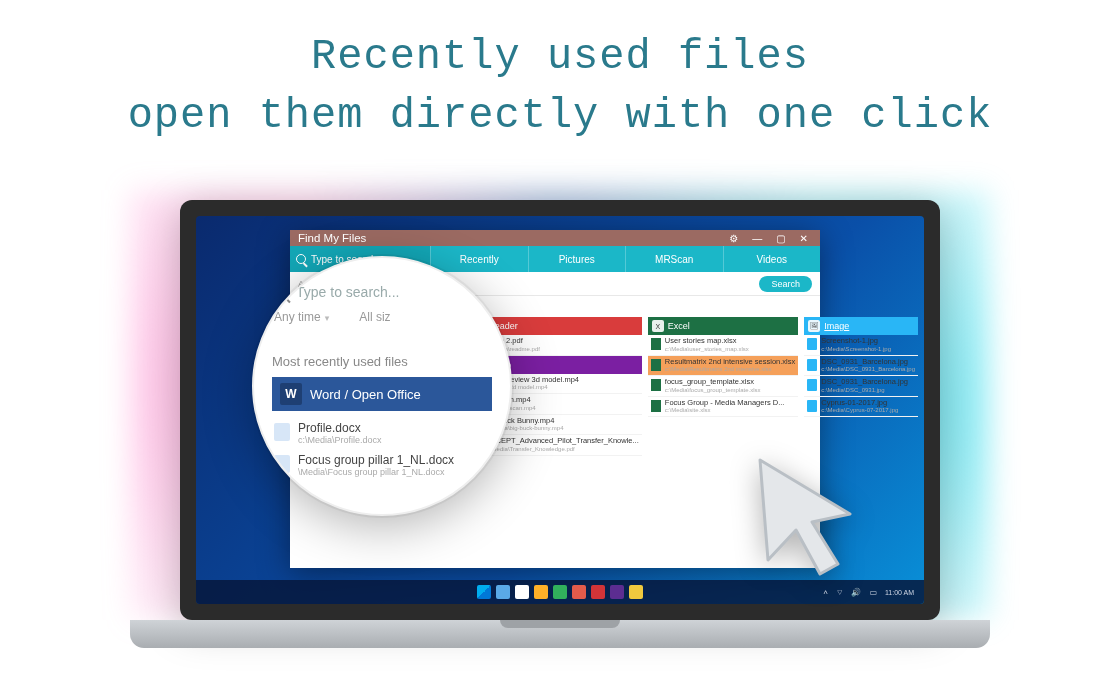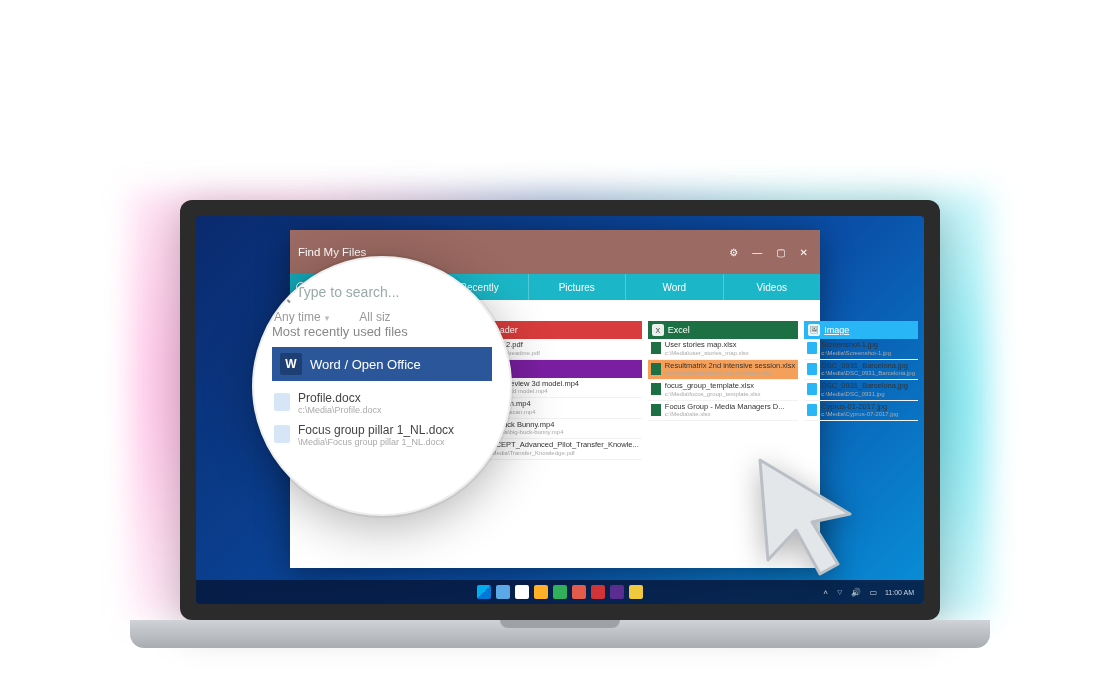--- a/index.html
+++ b/index.html
@@ -75,21 +75,21 @@
   left: 94px;
   top: 14px;
   width: 530px;
   height: 338px;
   background: #fff;
   box-shadow: 0 6px 30px rgba(0,0,0,0.4);
   font-size: 9px;
   color: #444;
 }
 .titlebar {
-  height: 44px;
+  height: 16px;
   background: #9b6a62;
   color: #fff;
   display: flex;
   align-items: center;
   padding: 0 8px;
   font-size: 11.5px;
 }
 .titlebar .spacer { flex:1; }
 .win-ctrl { margin-left: 6px; font-size: 10px; padding:2px 4px; cursor:default;}
 .tabs {
@@ -209,21 +209,21 @@
   color:#666;
 }
 .mag-search {
   display:flex; align-items:center; gap:8px; color:#9aa;
   font-size:14px; margin-bottom:10px;
 }
 .mag-search .mg {
   width:16px;height:16px;border:2px solid #888;border-radius:50%;position:relative;
 }
 .mag-search .mg::after{content:"";position:absolute;width:7px;height:2px;background:#888;bottom:-3px;right:-5px;transform:rotate(45deg);}
-.mag-filters{display:flex;gap:30px;font-size:12px;color:#999;margin-bottom:0; padding-left:2px;}
+.mag-filters{display:flex;gap:30px;font-size:12px;color:#999;margin-bottom:30px; padding-left:2px;}
 .mag-filters .ch{font-size:9px;margin-left:4px;color:#bbb;}
 .mag-mru {font-size:13px;color:#888;margin-bottom:8px;}
 .mag-word-head{
   background:#2b579a;color:#fff;display:flex;align-items:center;gap:8px;
   padding:6px 8px;font-size:13px;margin-bottom:6px;
 }
 .mag-word-head .wicon{
   width:22px;height:22px;background:#1e3f73;display:flex;align-items:center;justify-content:center;
   font-size:12px;font-weight:bold;border-radius:2px;
 }
@@ -237,20 +237,22 @@
   left: 750px;
   top: 452px;
   z-index:12;
   filter: drop-shadow(0 6px 14px rgba(0,0,0,0.3));
 }
 </style>
 </head>
 <body>
 
 <div class="hero-title">
+  <div>Recently used files</div>
+  <div>open them directly with one click</div>
 </div>
 
 <div class="glow"></div>
 
 <div class="laptop">
   <div class="laptop-screen-frame">
     <div class="laptop-screen">
 
       <div class="app">
         <div class="titlebar">
@@ -261,22 +263,37 @@
           <span class="win-ctrl">▢</span>
           <span class="win-ctrl">✕</span>
         </div>
         <div class="tabs">
           <div class="search-field">
             <span class="mag"></span>
             <span>Type to search...</span>
           </div>
           <div class="tab">Recently</div>
           <div class="tab">Pictures</div>
-          <div class="tab">Word</div>
+          <div class="tab">MRScan</div>
           <div class="tab">Videos</div>
+        </div>
+        <div class="filters">
+          <span class="filter-item">
+              <span>Any time</span>
+              <span class="chev">▾</span>
+            </span>
+          <span class="filter-item">
+              <span>All sizes</span>
+              <span class="chev">▾</span>
+            </span>
+          <span class="filter-item">
+              <span>All filetypes</span>
+              <span class="chev">▾</span>
+            </span>
+          <button class="search-btn">Search</button>
         </div>
         <div class="mru-label">Most recently used files</div>
 
         <div class="categories">
 
           <div class="cat-col">
             <div class="cat-head c-word">
               <span class="cat-icon">W</span>
               <span>Word / Open Office</span>
             </div>

